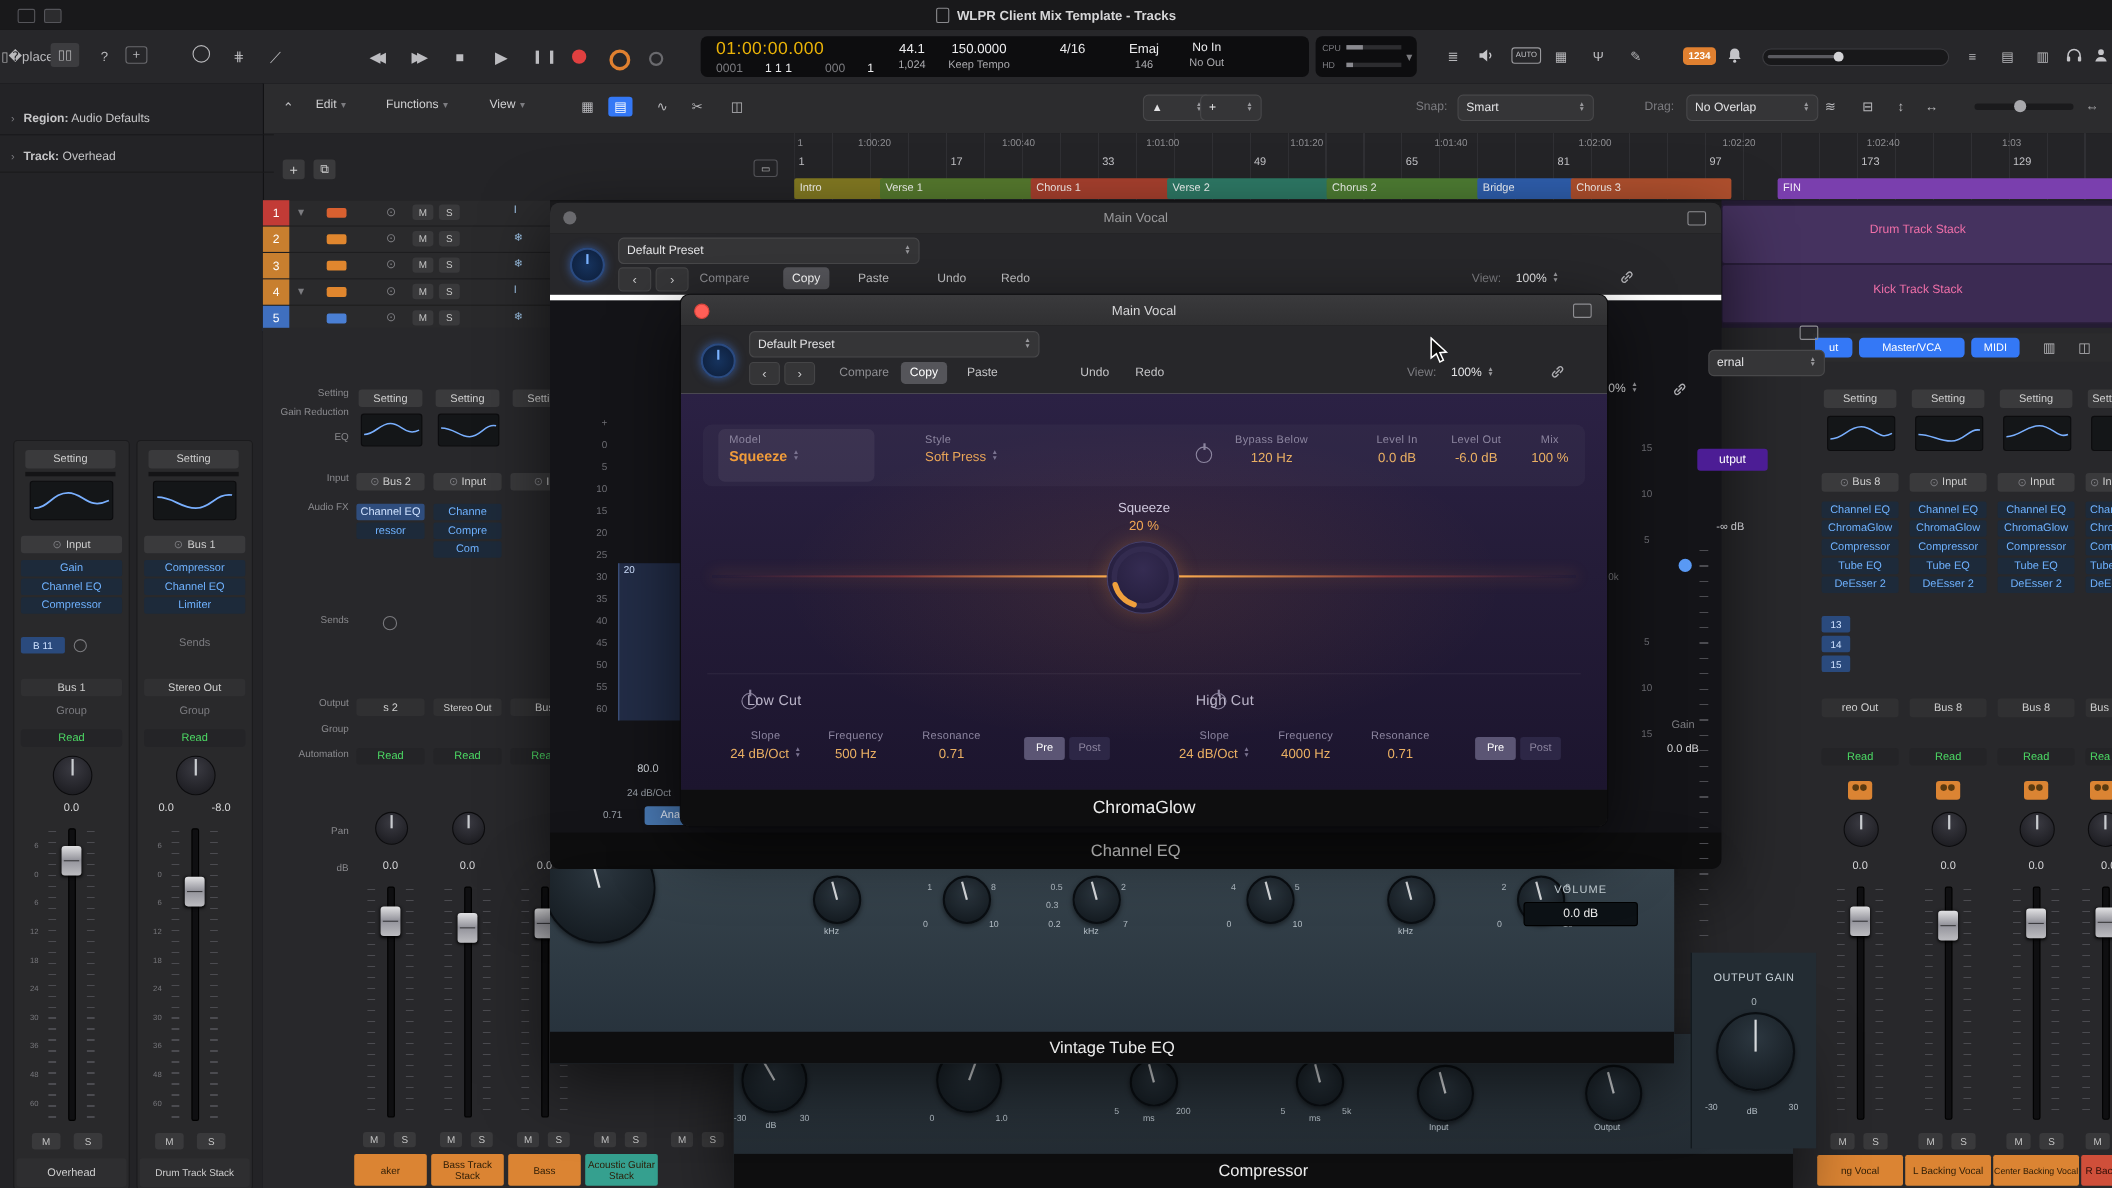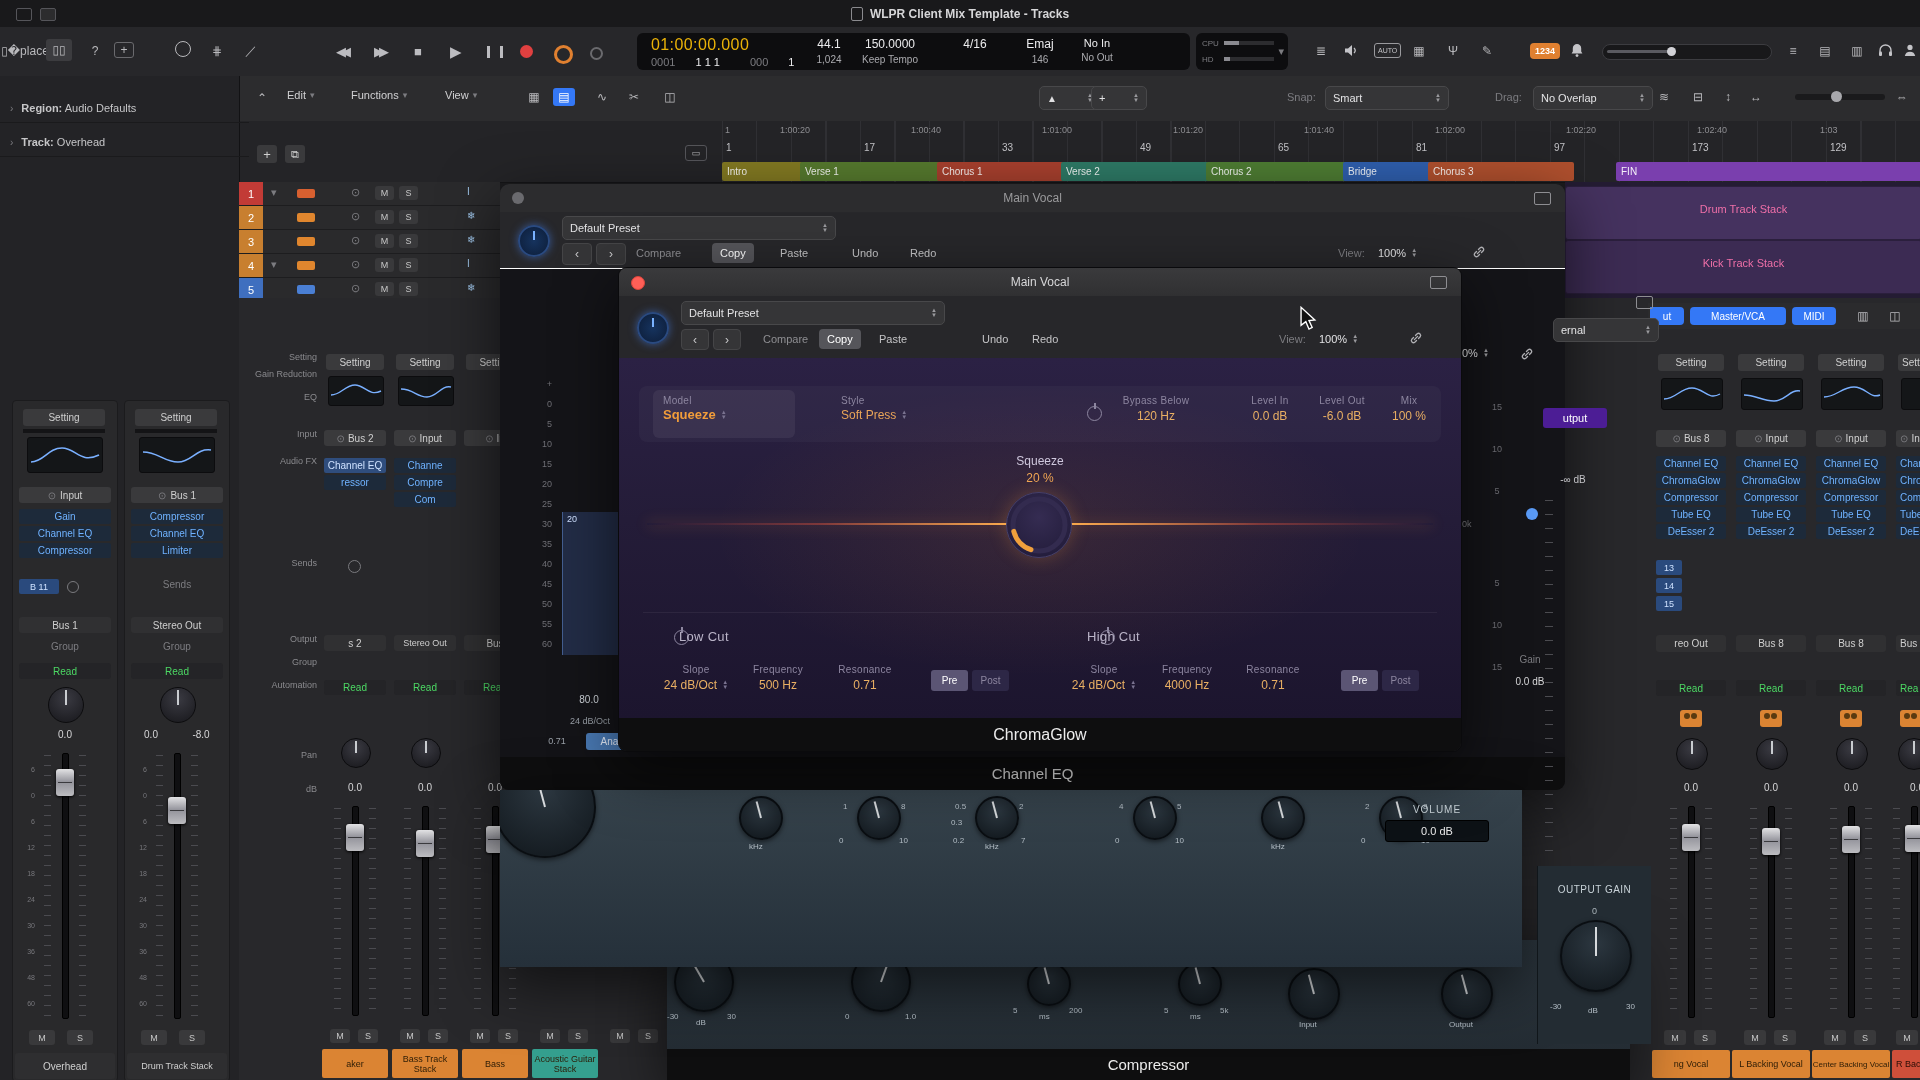--- a/index.html
+++ b/index.html
@@ -21,21 +21,21 @@
 .kn{border-radius:50%;background:radial-gradient(circle at 50% 32%,#3a3a42,#17171b);border:1px solid #0c0c0e;position:absolute}
 .kn i{position:absolute;left:calc(50% - 1px);top:50%;width:2px;height:44%;background:#c9ccd0;transform-origin:50% 0;transform:rotate(180deg)}
 .tkn{border-radius:50%;background:radial-gradient(circle at 50% 32%,#2c3740,#10161b);border:2px solid #0a0e12;position:absolute;box-shadow:0 2px 5px rgba(0,0,0,.5)}
 .tkn i{position:absolute;left:calc(50% - 1px);top:50%;width:2px;height:42%;background:#d6d9dc;transform-origin:50% 0;transform:rotate(165deg)}
 .win{position:absolute;border-radius:9px;box-shadow:0 18px 60px rgba(0,0,0,.6);background:#232325;overflow:hidden}
 .tbar{position:absolute;left:0;right:0;top:0;height:28px;background:linear-gradient(#3a3a3c,#303032);border-bottom:1px solid #19191b}
 .tbar.inact{background:#2c2c2e}
 .wtitle{position:absolute;left:0;right:0;top:7px;text-align:center;font-size:12px;color:#d6d6d8}
 .inact .wtitle{color:#9a9a9c}
 .namebar{position:absolute;left:0;right:0;bottom:0;height:33px;background:#0e0e0f;color:#ececec;font-size:15px;display:flex;align-items:center;justify-content:center}
-.hdr{position:absolute;left:0;right:0;background:#27272a;border-bottom:1px solid #ffffff}
+.hdr{position:absolute;left:0;right:0;background:#27272a;border-bottom:5px solid #ffffff}
 .hbtn{color:#c4c4c6;font-size:11px;display:flex;align-items:center;justify-content:center;height:20px;border-radius:4px;padding:0 8px}
 .hbtn.on{background:#55555a;color:#fff}
 .arrbox{width:28px;height:20px;background:#353537;border:1px solid #454547;border-radius:4px;color:#c8c8ca;display:flex;align-items:center;justify-content:center;font-size:12px}
 .pwr{width:28px;height:28px;border-radius:50%;border:2px solid #2a4a80;background:radial-gradient(circle,#16335e,#0d1d38);box-shadow:0 0 9px rgba(70,130,240,.55);position:relative}
 .pwr::after{content:"";position:absolute;left:calc(50% - 1px);top:4px;width:2px;height:9px;background:#7ab2ff}
 .pws{width:13px;height:13px;border:1.5px solid #8d86a0;border-radius:50%;position:relative;display:inline-block}
 .pws::after{content:"";position:absolute;left:calc(50% - 1px);top:-4px;width:2px;height:6px;background:#8d86a0}
 .cglab{font-size:10px;color:#8d86a0;letter-spacing:.3px}
 .cgval{font-size:12px;color:#e9af63}
 .pp{width:37px;height:21px;border-radius:3px;font-size:10px;display:flex;align-items:center;justify-content:center}
@@ -818,20 +818,21 @@
     </div>
   <span class="klbl" style="left:865px;top:12px">2</span>
   <span class="klbl" style="left:923px;top:12px">8</span>
   <span class="klbl" style="left:861px;top:46px">0</span>
   <span class="klbl" style="left:921px;top:46px">10</span>
 
   <div class="ab" style="left:885px;top:14px;width:104px">
     <div class="tc" style="font-size:10px;color:#c8d2d8;letter-spacing:1px">VOLUME</div>
     <div class="tc" style="margin-top:5px;height:20px;line-height:20px;background:#0d1216;border:1px solid #000;border-radius:3px;color:#eaeaea;font-size:11px">0.0 dB</div>
   </div>
+  <div class="namebar" style="height:29px">Vintage Tube EQ</div>
 </div>
 
 <div class="win" style="left:667px;top:940px;width:963px;height:140px;background:linear-gradient(#2b353d,#222a31);border-radius:0;z-index:25">
   <div class="tkn" style="left:7px;top:12px;width:56px;height:56px">
       <i style="transform:rotate(150deg)"></i>
     </div>
   <span class="klbl" style="left:0px;top:72px">-30</span>
   <span class="klbl" style="left:29px;top:78px">dB</span>
   <span class="klbl" style="left:60px;top:72px">30</span>
   <div class="tkn" style="left:184px;top:12px;width:56px;height:56px">

